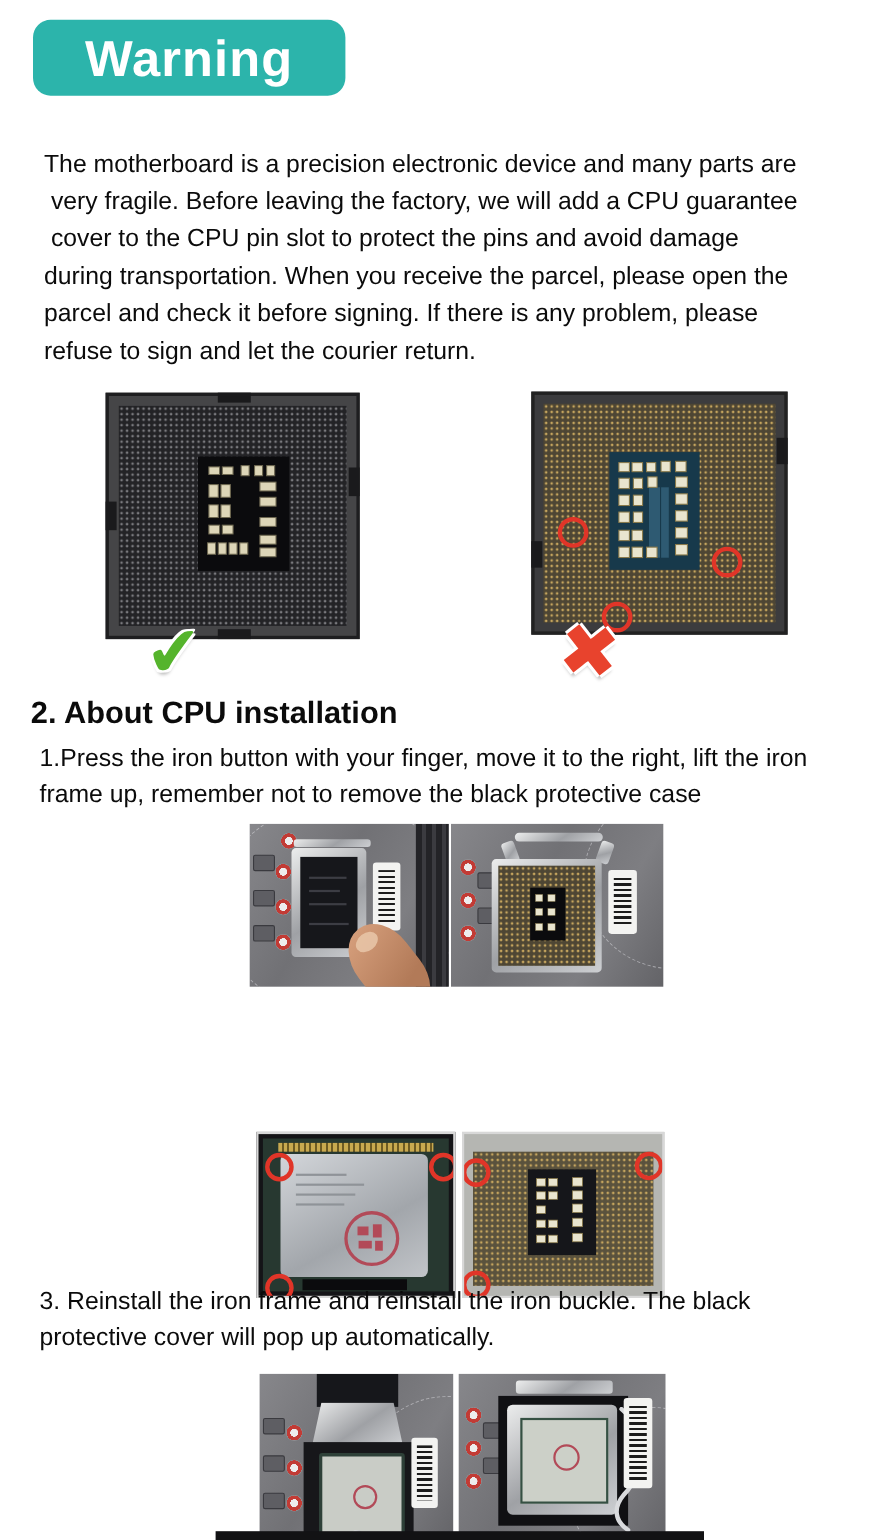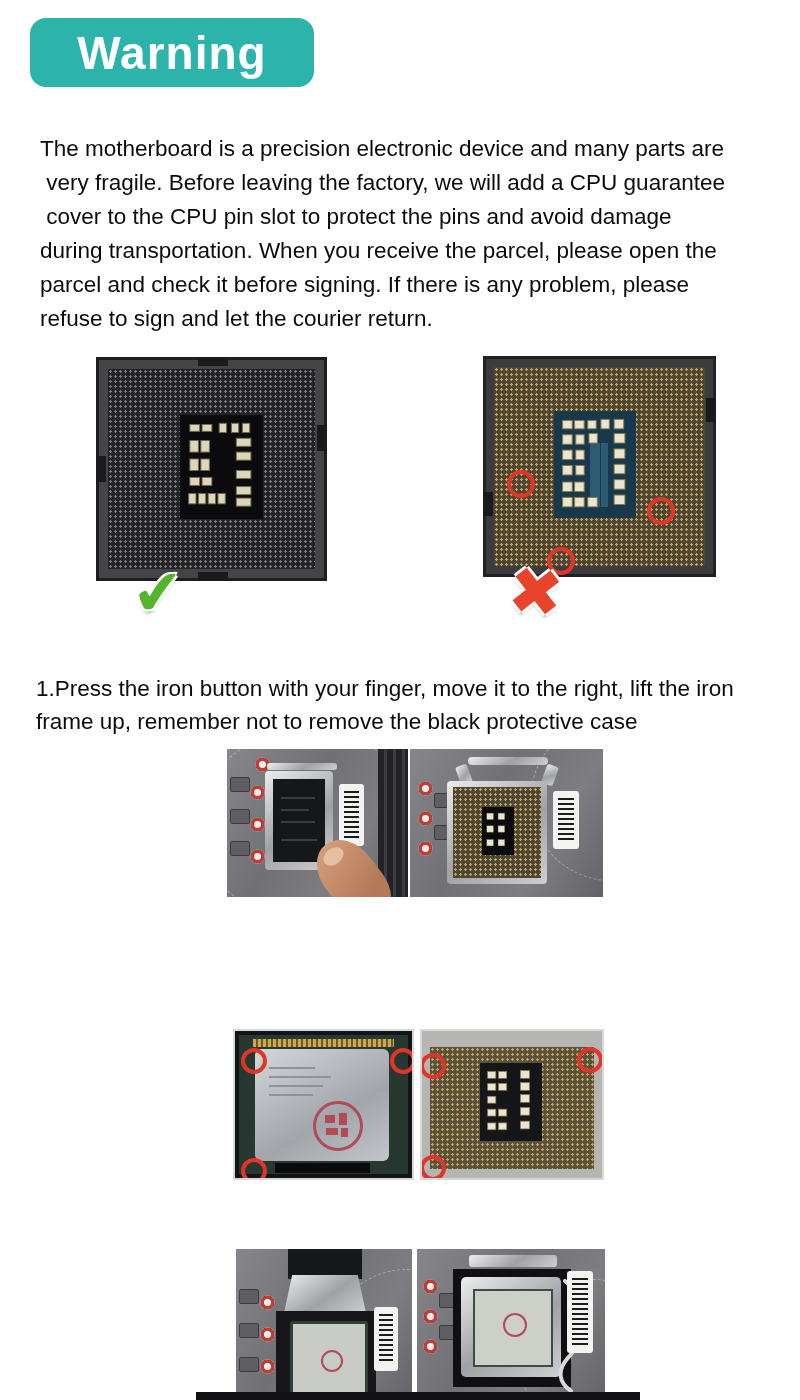--- a/index.html
+++ b/index.html
@@ -162,20 +162,21 @@
       </svg>
     </div>
     <div class="rc" style="left:21px;top:111px;width:28px;height:28px;"></div>
     <div class="rc" style="left:161px;top:138px;width:28px;height:28px;"></div>
     <div class="rc" style="left:61px;top:188px;width:28px;height:28px;"></div>
   </figure>
 
   <div class="abs mark check">✔</div>
   <div class="abs mark cross">✖</div>
 
+  <h2 class="abs h2">2. About CPU installation</h2>
   <p class="abs step step1">1.Press the iron button with your finger, move it to the right, lift the iron
 frame up, remember not to remove the black protective case</p>
 
   <figure class="photo" style="left:187px;top:733px;width:181px;height:148px;">
     <div class="dashring" style="left:-30px;top:-20px;width:220px;height:190px;"></div>
     <div class="slats" style="right:0;top:0;width:30px;height:100%;"></div>
     <div class="mosfet" style="left:3px;top:28px;"></div>
     <div class="mosfet" style="left:3px;top:60px;"></div>
     <div class="mosfet" style="left:3px;top:92px;"></div>
     <div class="cap" style="left:23px;top:36px;"></div>
@@ -262,20 +263,22 @@
         <rect x="4" y="64" width="9" height="8"></rect>
           <rect x="16" y="64" width="9" height="8"></rect>
           <rect x="40" y="62" width="10" height="9"></rect>
       </svg>
     </div>
     <div class="rc" style="left:-2px;top:22px;width:26px;height:26px;"></div>
     <div class="rc" style="left:155px;top:16px;width:26px;height:26px;"></div>
     <div class="rc" style="left:-2px;top:124px;width:26px;height:26px;"></div>
   </figure>
 
+  <p class="abs step step3">3. Reinstall the iron frame and reinstall the iron buckle. The black
+protective cover will pop up automatically.</p>
 
   <figure class="photo" style="left:196px;top:1233px;width:176px;height:157px;">
     <div class="dashring" style="left:90px;top:20px;width:160px;height:160px;"></div>
     <div class="mosfet" style="left:3px;top:40px;"></div>
     <div class="mosfet" style="left:3px;top:74px;"></div>
     <div class="mosfet" style="left:3px;top:108px;"></div>
     <div class="cap" style="left:24px;top:46px;"></div>
     <div class="cap" style="left:24px;top:78px;"></div>
     <div class="cap" style="left:24px;top:110px;"></div>
     <div class="cover" style="left:52px;top:0;width:74px;height:30px;"></div>

